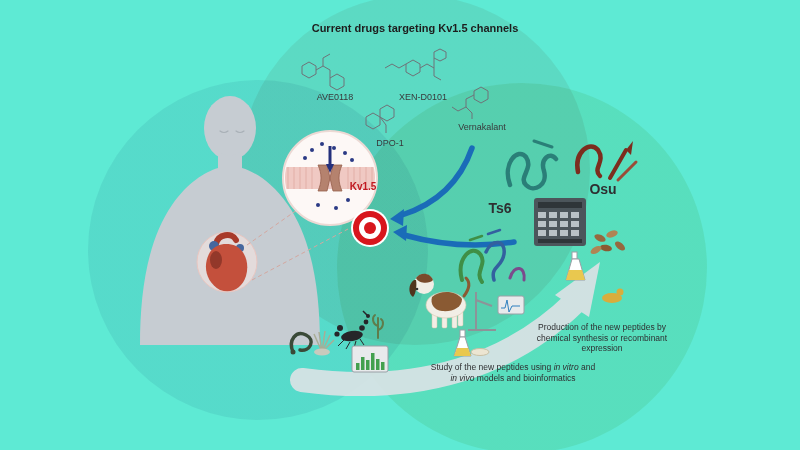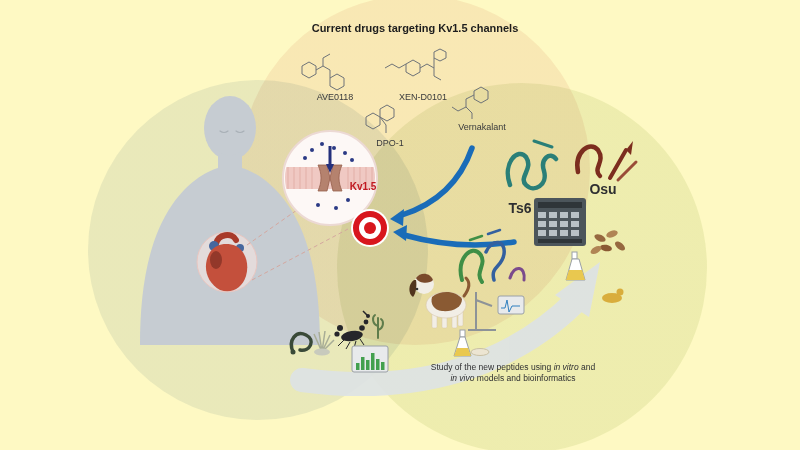--- a/index.html
+++ b/index.html
@@ -1,17 +1,17 @@
 <!DOCTYPE html>
 <html><head>
 <meta charset="utf-8">
 <style>
   *{margin:0;padding:0;box-sizing:border-box}
   html,body{width:800px;height:450px;background:#ffffff;font-family:"Liberation Sans",sans-serif;overflow:hidden}
-  .canvas{position:relative;width:800px;height:450px;background:#fef9c3}
+  .canvas{position:relative;width:800px;height:450px;background:#5eead4}
   .circle{position:absolute;border-radius:50%;mix-blend-mode:multiply;z-index:0}
   .circle-af{left:88px;top:80px;width:340px;height:340px;
     background:radial-gradient(circle,rgba(233,238,243,.95) 0%,rgba(233,238,243,.95) 80%,rgba(233,238,243,0) 96%)}
   .circle-drugs{left:240px;top:-5px;width:350px;height:350px;
     background:radial-gradient(circle,rgba(249,237,234,.95) 0%,rgba(249,237,234,.95) 80%,rgba(249,237,234,0) 96%)}
   .circle-new{left:337px;top:83px;width:370px;height:370px;
     background:radial-gradient(circle,rgba(238,242,227,.95) 0%,rgba(238,242,227,.95) 80%,rgba(238,242,227,0) 96%)}
   svg.art{position:absolute;left:0;top:0;z-index:2}
   .label{position:absolute;text-align:center;color:#333;z-index:5}
   .title{font-weight:bold;font-size:11px;color:#1d1d1d}
@@ -245,23 +245,24 @@
   </svg>
 
   <div class="label title" style="left:275px;top:22px;width:280px">Current drugs targeting Kv1.5 channels</div>
 
   <div class="label struct-label" style="left:300px;top:92px;width:70px">AVE0118</div>
   <div class="label struct-label" style="left:383px;top:92px;width:80px">XEN-D0101</div>
   <div class="label struct-label" style="left:360px;top:138px;width:60px">DPO-1</div>
   <div class="label struct-label" style="left:442px;top:122px;width:80px">Vernakalant</div>
 
 
-  <div class="label pep-label" style="left:500px;top:200px;width:40px">Ts6</div>
+  <div class="label pep-label" style="left:480px;top:200px;width:40px">Ts6</div>
   <div class="label pep-label" style="left:583px;top:181px;width:40px">Osu</div>
 
   <div class="label kv-label" style="left:348px;top:181px;width:30px">Kv1.5</div>
 
 
 
   <div class="label caption" style="left:428px;top:362px;width:170px"><span>Study of the new peptides using </span><span class="it">in vitro</span><span> and </span><span class="it">in vivo</span><span> models and bioinformatics</span></div>
 
+  <div class="label caption" style="left:527px;top:322px;width:150px">Production of the new peptides by chemical synthesis or recombinant expression</div>
 
 </div>
 
 </body></html>

